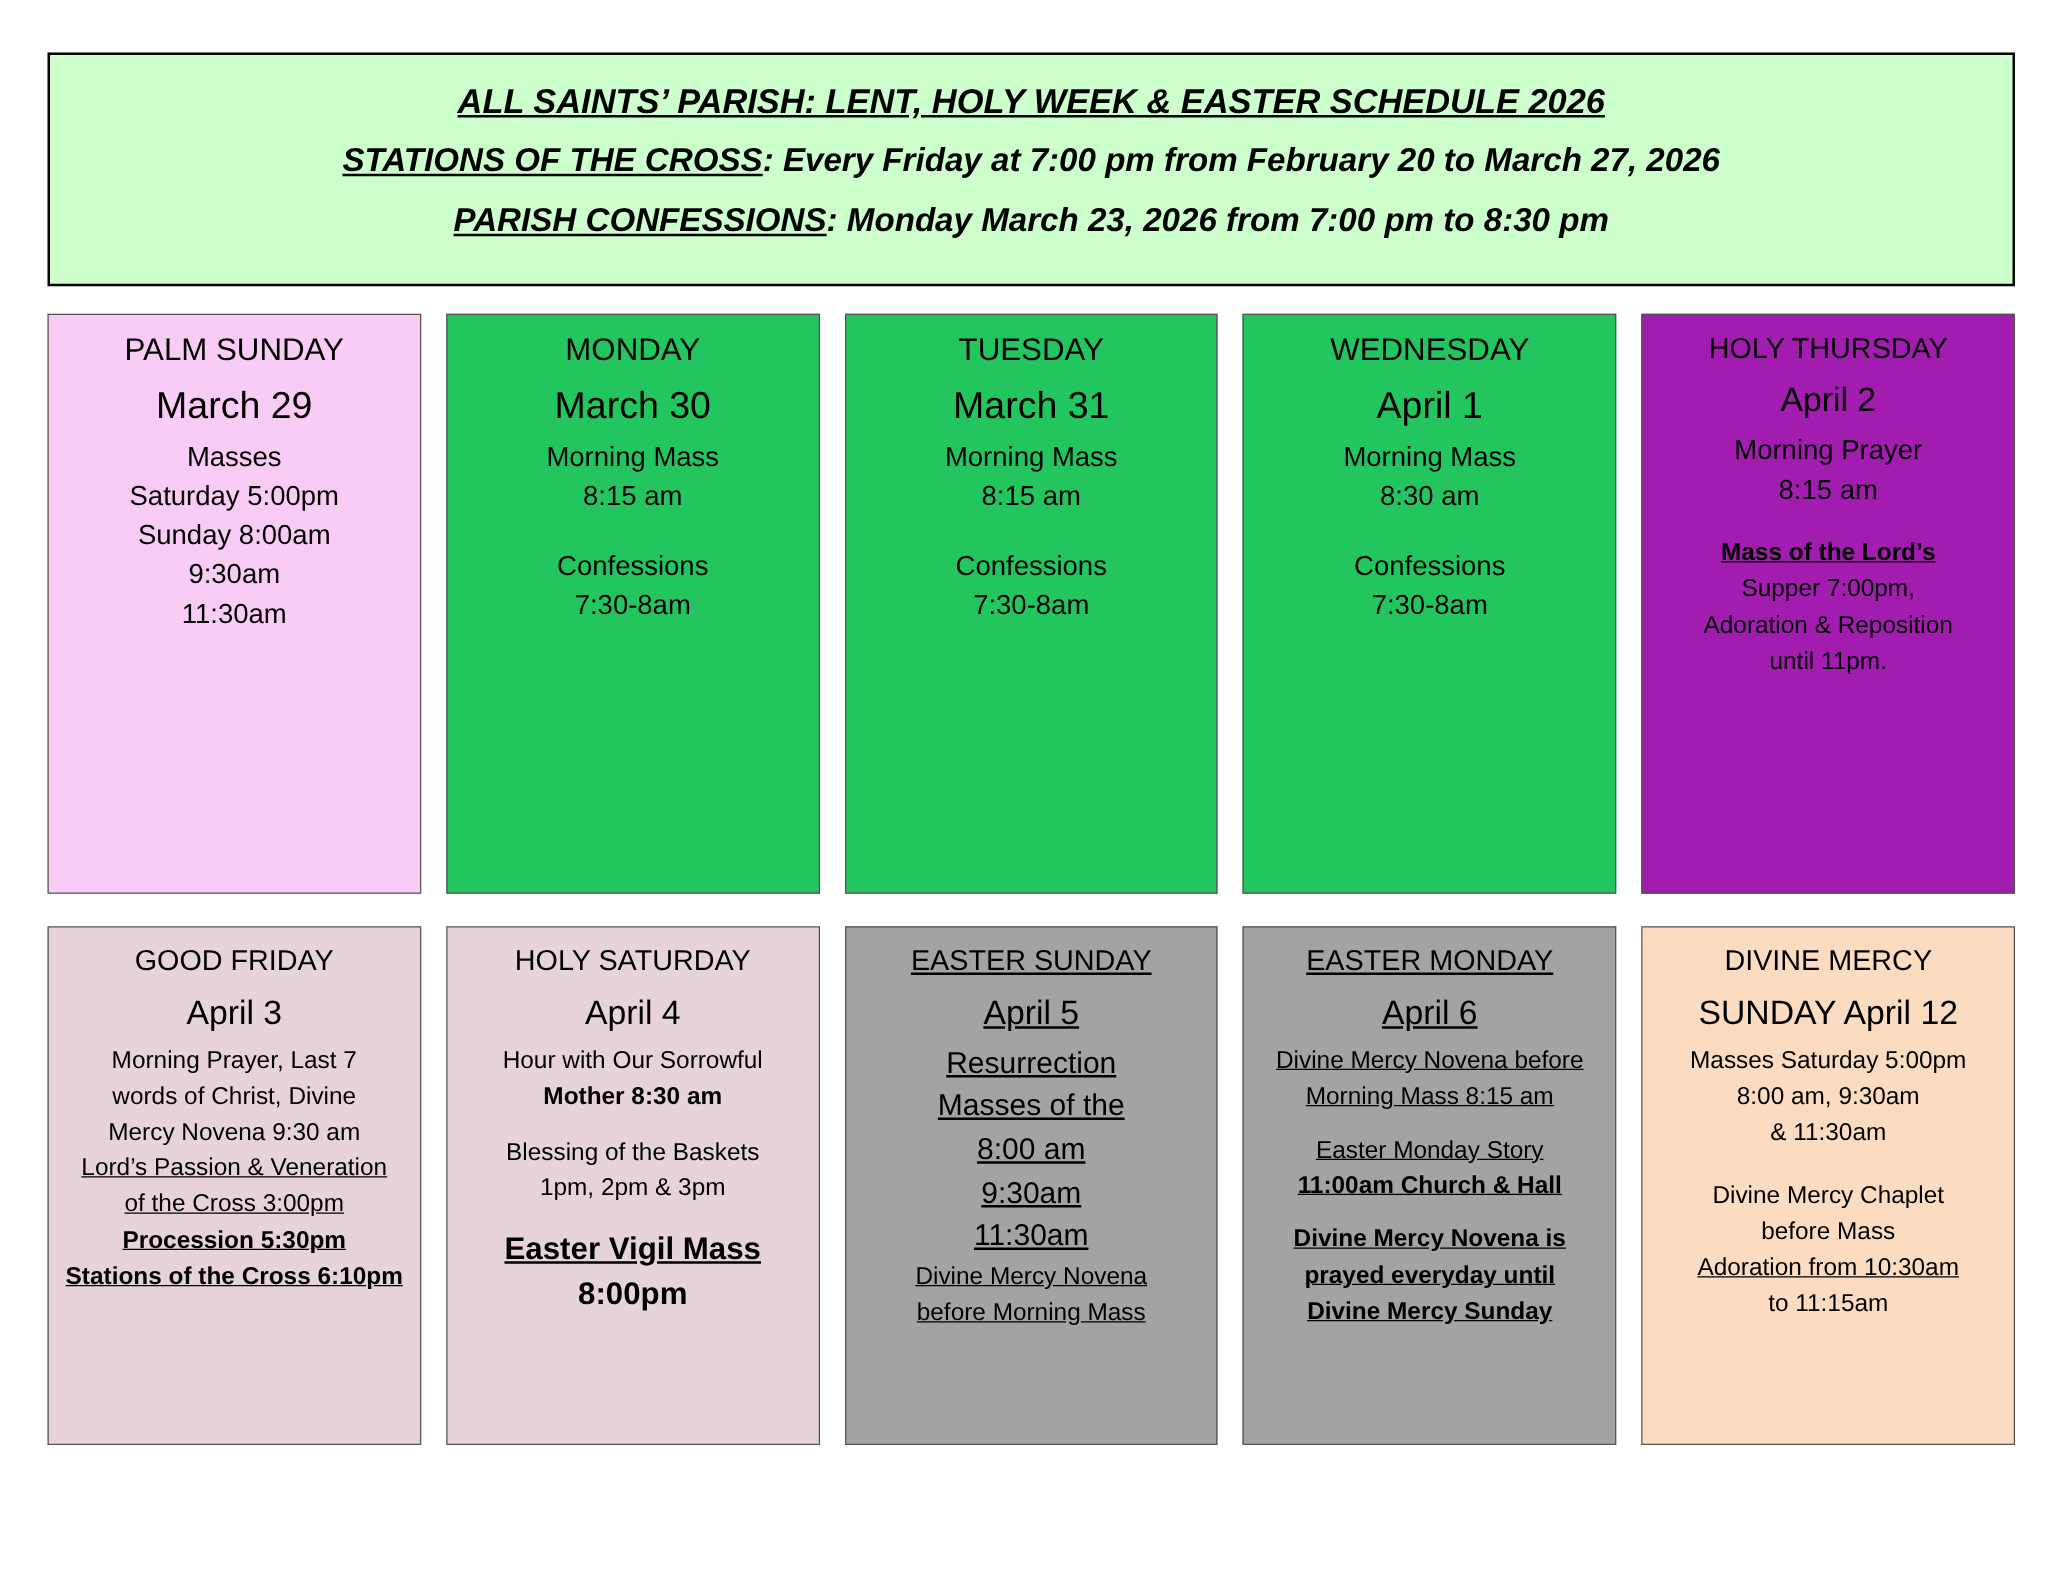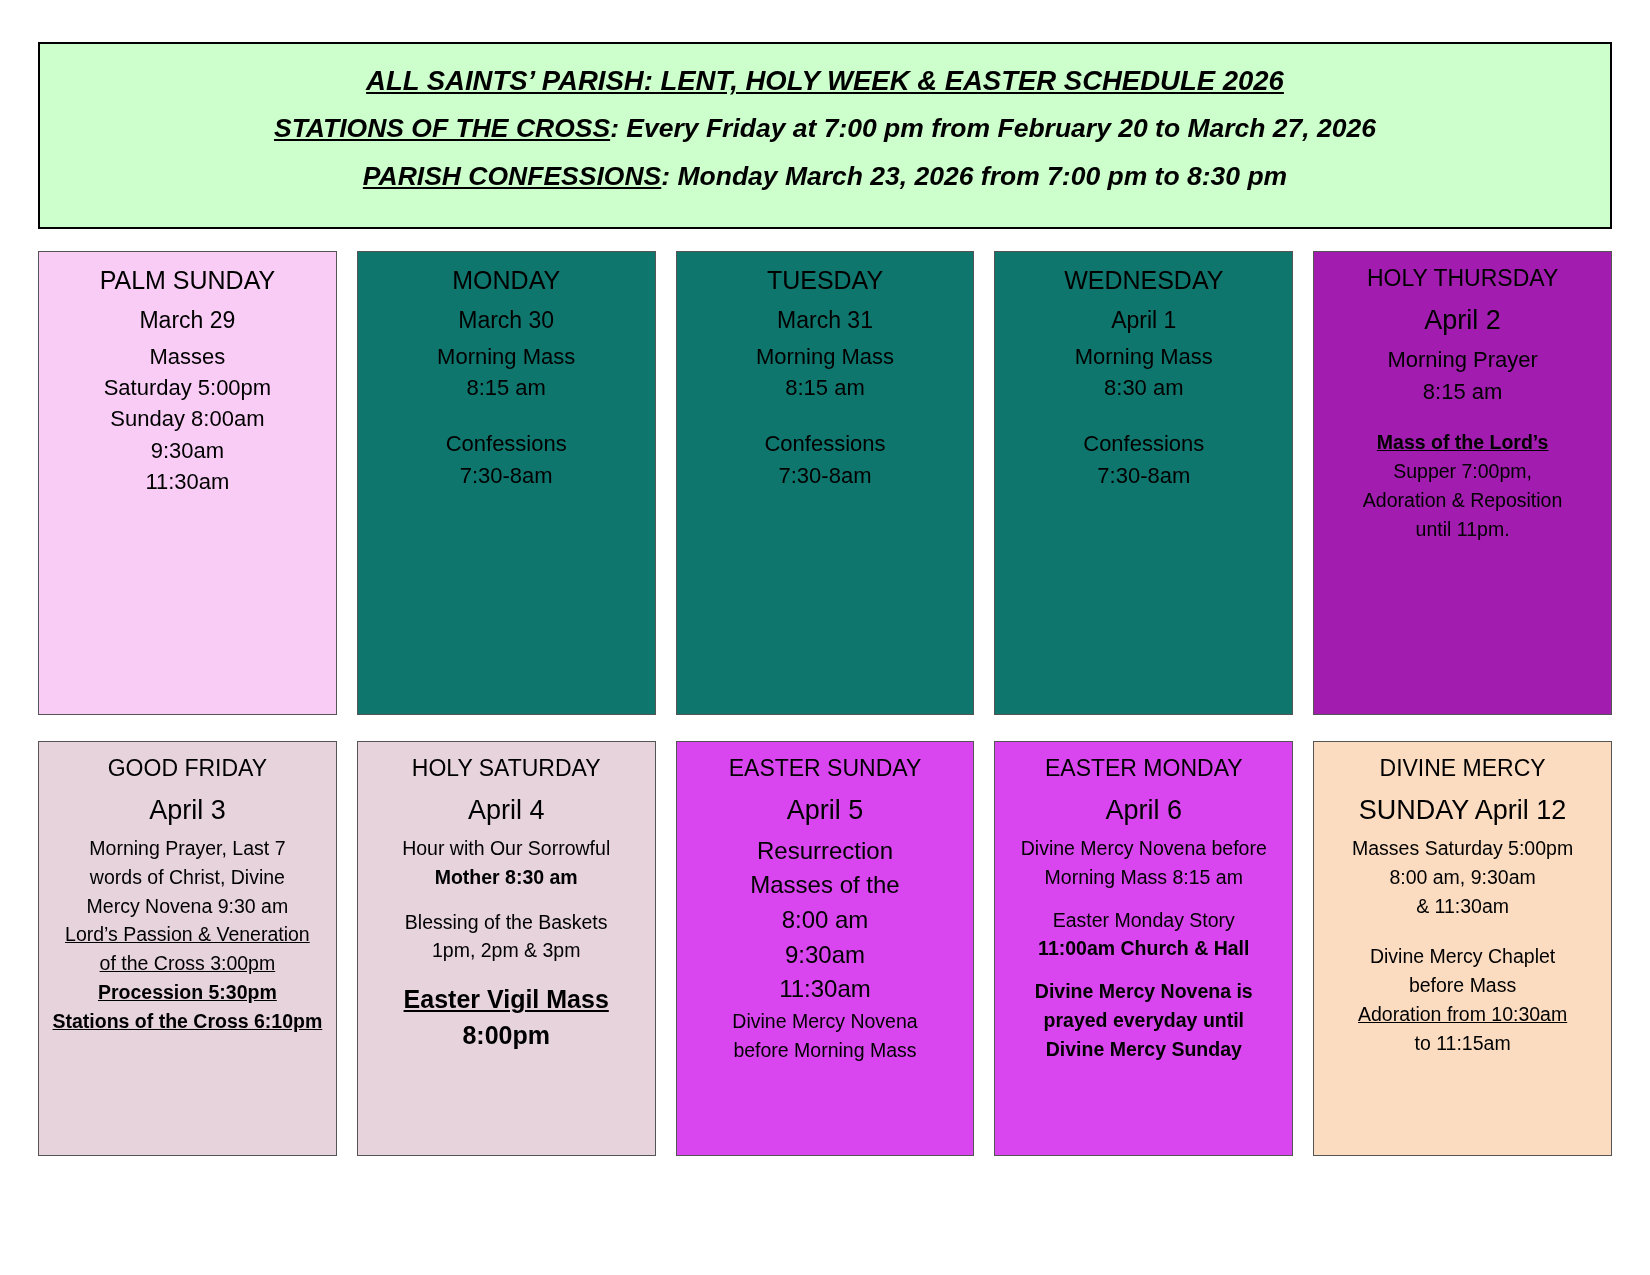--- a/index.html
+++ b/index.html
@@ -54,36 +54,36 @@
   }
   .grid.row1 .card { height: 464px; }
   .grid.row2 .card { height: 415px; }
 
   .card-title {
     font-size: 25px;
     margin-bottom: 10px;
     white-space: nowrap;
   }
   .card-date {
-    font-size: 23px;
+    font-size: 30px;
     margin-bottom: 8px;
     white-space: nowrap;
   }
   .card-body { font-size: 22px; }
   .card-body .ln { display: block; margin: 3px 0; }
   .card-body .gap { display: block; height: 22px; }
   .card-body b { font-weight: bold; }
   .card-body u { text-decoration: underline; }
 
   
   .pink   { background: #f9ccf6; }
-  .blue   { background: #0f766e; }
+  .blue   { background: #22c55e; }
   .mauve  { background: #a21caf; }
   .rose   { background: #e6d3dc; }
-  .green  { background: #d946ef; }
+  .green  { background: #a3a3a3; text-decoration: underline; }
   .peach  { background: #fbdcc0; }
 
   .card.tight .card-title { font-size: 23px; }
   .card.tight .card-date { font-size: 27px; }
   .card.tight .card-body { font-size: 19.5px; }
   .card.tight .card-body .ln { margin: 4px 0; }
 </style>
 </head>
 <body>
 

